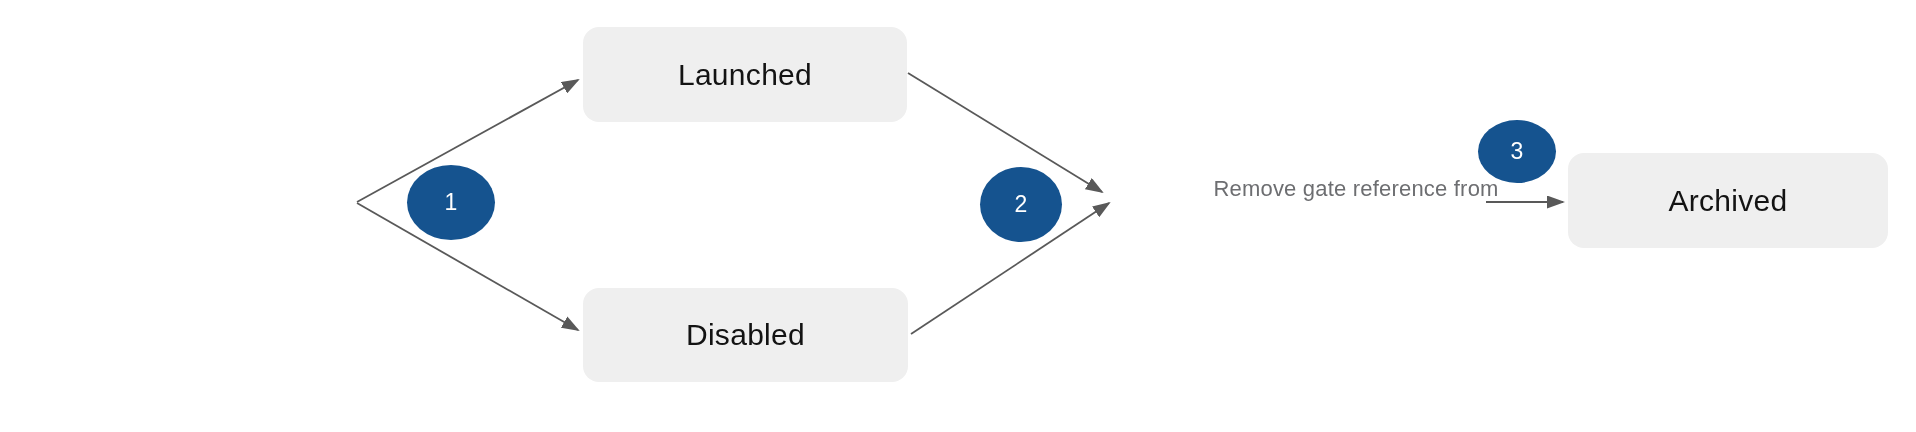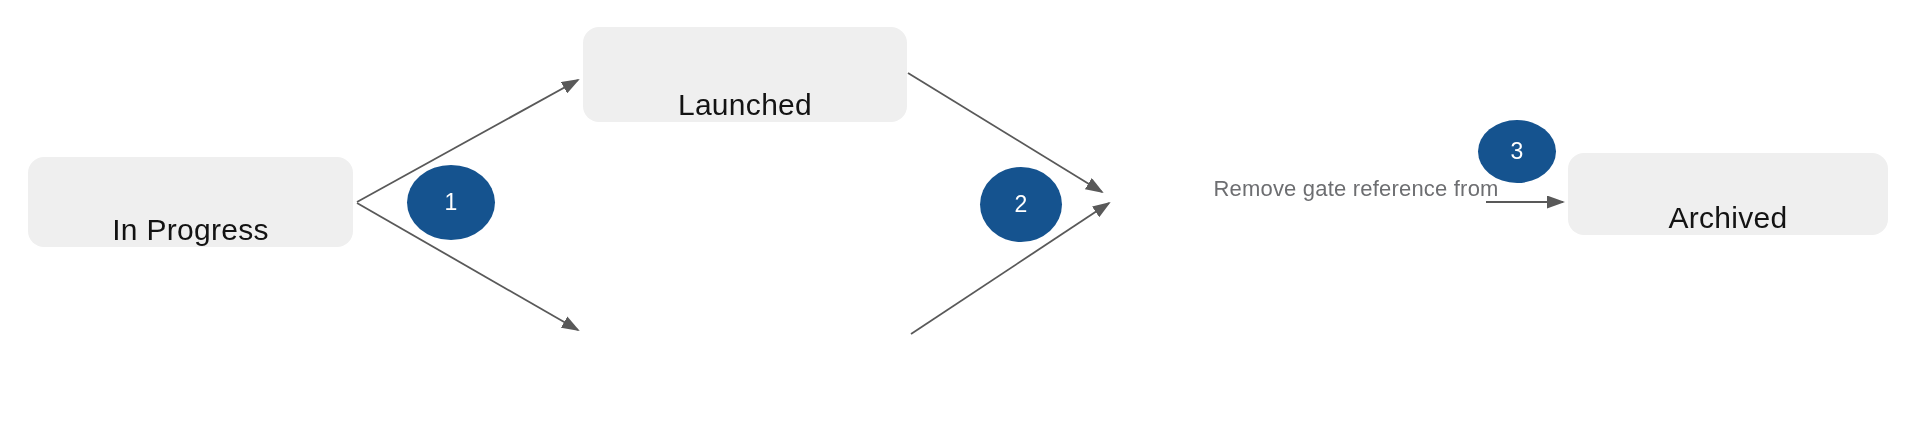--- a/index.html
+++ b/index.html
@@ -26,30 +26,30 @@
     left: 0; top: 0;
     width: 1916px;
     height: 432px;
   }
   .edges line { stroke: var(--edge); stroke-width: 1.8; }
   .node {
     position: absolute;
     background: var(--node-fill);
     border-radius: 16px;
     display: flex;
-    align-items: flex-end;
+    align-items: center;
     justify-content: center;
     color: var(--node-text);
     font-size: 30px;
     letter-spacing: 0.3px;
   }
   .node-in-progress { left: 28px;   top: 157px; width: 325px; height: 90px; }
   .node-launched    { left: 583px;  top: 27px;  width: 324px; height: 95px; }
   .node-disabled    { left: 583px;  top: 288px; width: 325px; height: 94px; }
-  .node-archived    { left: 1568px; top: 153px; width: 320px; height: 82px; }
+  .node-archived    { left: 1568px; top: 153px; width: 320px; height: 95px; }
   .badge {
     position: absolute;
     background: var(--badge-fill);
     border-radius: 50%;
     display: flex;
     align-items: center;
     justify-content: center;
     color: var(--badge-text);
     font-size: 23px;
   }
@@ -79,28 +79,28 @@
         <path d="M0,0 L18,6.5 L0,13 Z" fill="#595959"></path>
       </marker>
     </defs>
     <line x1="357" y1="202" x2="578" y2="80" marker-end="url(#arrowhead)"></line>
     <line x1="357" y1="203" x2="578" y2="330" marker-end="url(#arrowhead)"></line>
     <line x1="908" y1="73" x2="1102" y2="192" marker-end="url(#arrowhead)"></line>
     <line x1="911" y1="334" x2="1109" y2="203" marker-end="url(#arrowhead)"></line>
     <line x1="1486" y1="202" x2="1563" y2="202" marker-end="url(#arrowhead)"></line>
   </svg>
 
-  <div class="node node-in-progress">
-    <span>In Progress</span>
-  </div>
 
   <div class="node node-launched">
     <span>Launched</span>
   </div>
 
+  <div class="node node-disabled">
+    <span>Disabled</span>
+  </div>
 
   <div class="node node-archived">
     <span>Archived</span>
   </div>
 
   <div class="badge badge-1">
     <span>1</span>
   </div>
 
   <div class="badge badge-2">

